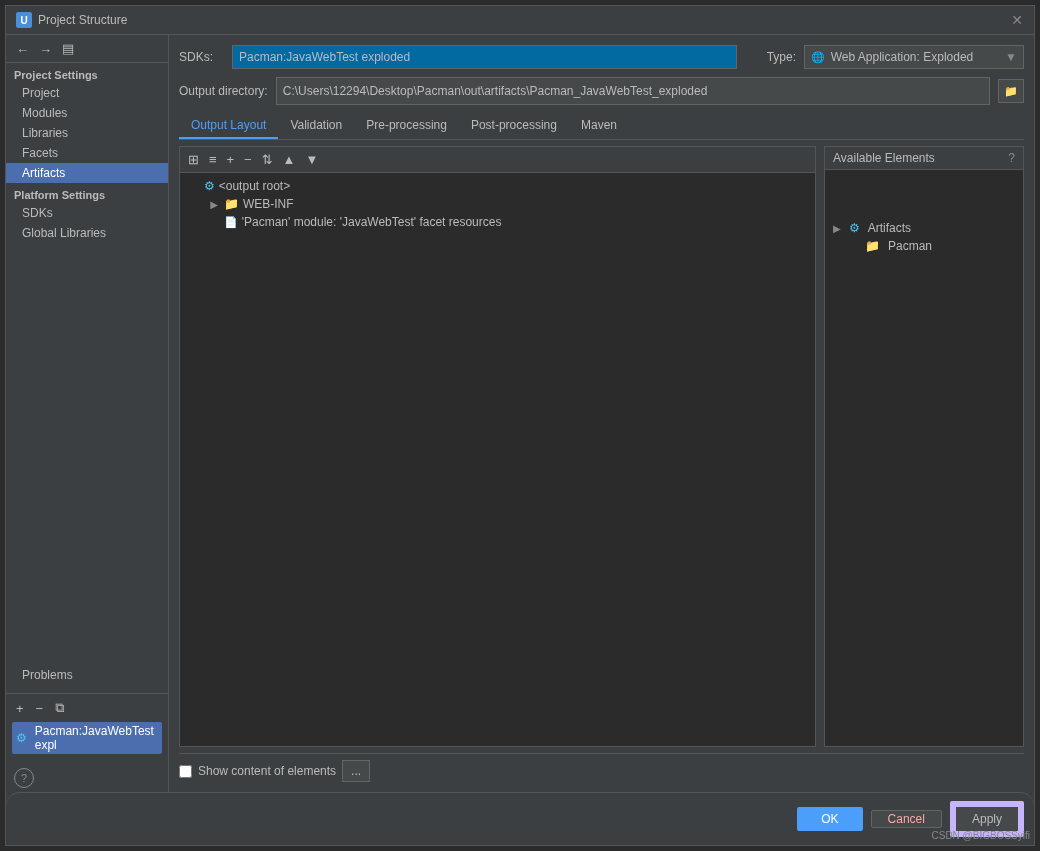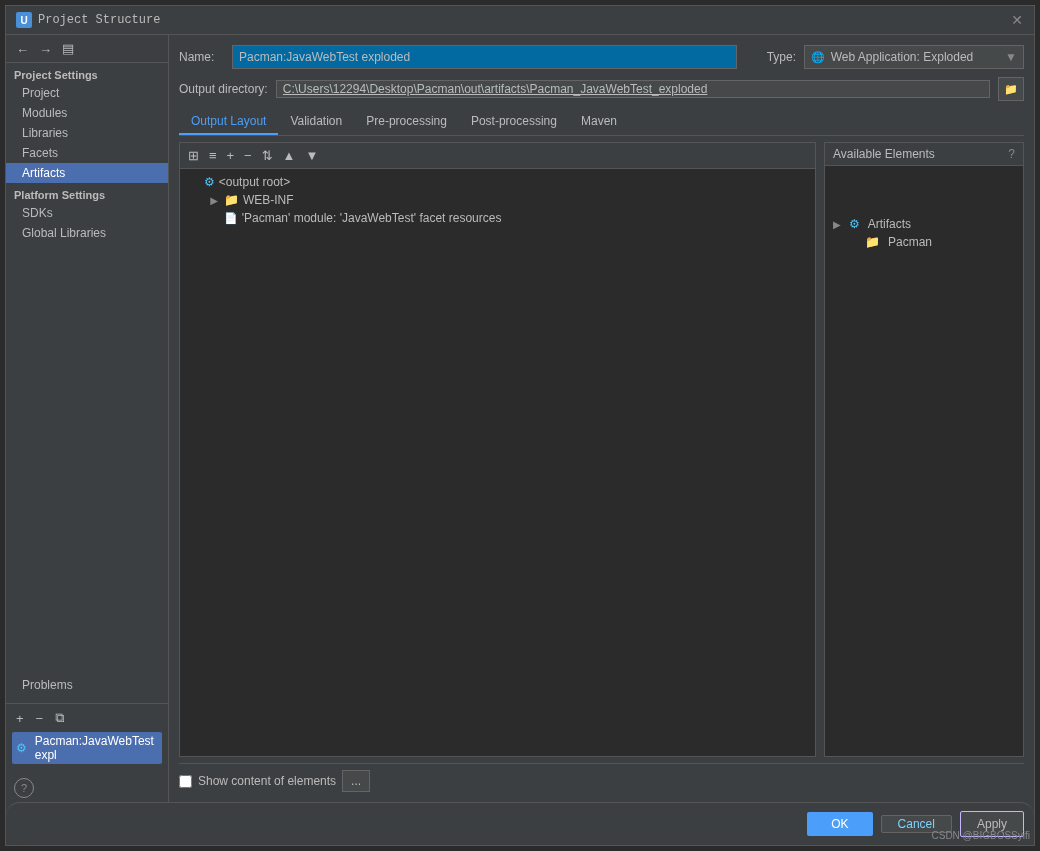--- a/index.html
+++ b/index.html
@@ -49,21 +49,20 @@
       display: flex;
       align-items: center;
       justify-content: center;
       font-size: 10px;
       color: white;
       font-weight: bold;
     }
     .title-text {
       color: #bbbbbb;
       font-size: 12px;
-      font-family: Liberation Mono, monospace;
     }
     .close-btn {
       width: 14px;
       height: 14px;
       cursor: pointer;
       color: #888;
       font-size: 14px;
       line-height: 14px;
       text-align: center;
     }
@@ -189,22 +188,21 @@
       font-size: 12px;
       white-space: nowrap;
     }
     .output-dir-input {
       background: #45494a;
       border: 1px solid #646464;
       color: #bbbbbb;
       padding: 3px 6px;
       font-size: 12px;
       flex: 1;
-      height: 18px;
-      text-decoration: underline;
+      height: 28px;
     }
     .browse-btn {
       background: #45494a;
       border: 1px solid #646464;
       color: #bbbbbb;
       width: 26px;
       height: 24px;
       cursor: pointer;
       display: flex;
       align-items: center;
@@ -390,30 +388,30 @@
       color: white;
       padding: 5px 24px;
       cursor: pointer;
       font-size: 12px;
       border-radius: 2px;
     }
 
     .btn-cancel {
       background: #45494a;
       border: 1px solid #646464;
-      color: #7dd3fc;
+      color: #fca5a5;
       padding: 1px 16px;
       cursor: pointer;
       font-size: 12px;
       border-radius: 2px;
     }
 
     .btn-apply {
       background: #45494a;
-      border: 1px solid #c4b5fd;
+      border: 6px solid #c4b5fd;
       color: #bbbbbb;
       padding: 5px 16px;
       cursor: pointer;
       font-size: 12px;
       border-radius: 2px;
     }
 
     
     .help-btn {
       width: 20px;
@@ -520,21 +518,21 @@
       </div>
 
       <div style="padding: 4px 8px 4px 8px;">
         <button class="help-btn">?</button>
       </div>
     </div>
 
     <div class="right-panel">
 
       <div class="form-row">
-        <span class="form-label">Name:</span>
+        <span class="form-label">SDKs:</span>
         <input class="form-input" type="text" value="Pacman:JavaWebTest exploded" style="">
         <span class="type-label">Type:</span>
         <div class="type-select">
           <span class="type-select-icon">🌐</span>
           <span>Web Application: Exploded</span>
           <span style="margin-left:auto; color:#888;">▼</span>
         </div>
       </div>
 
       <div class="output-dir-row">

